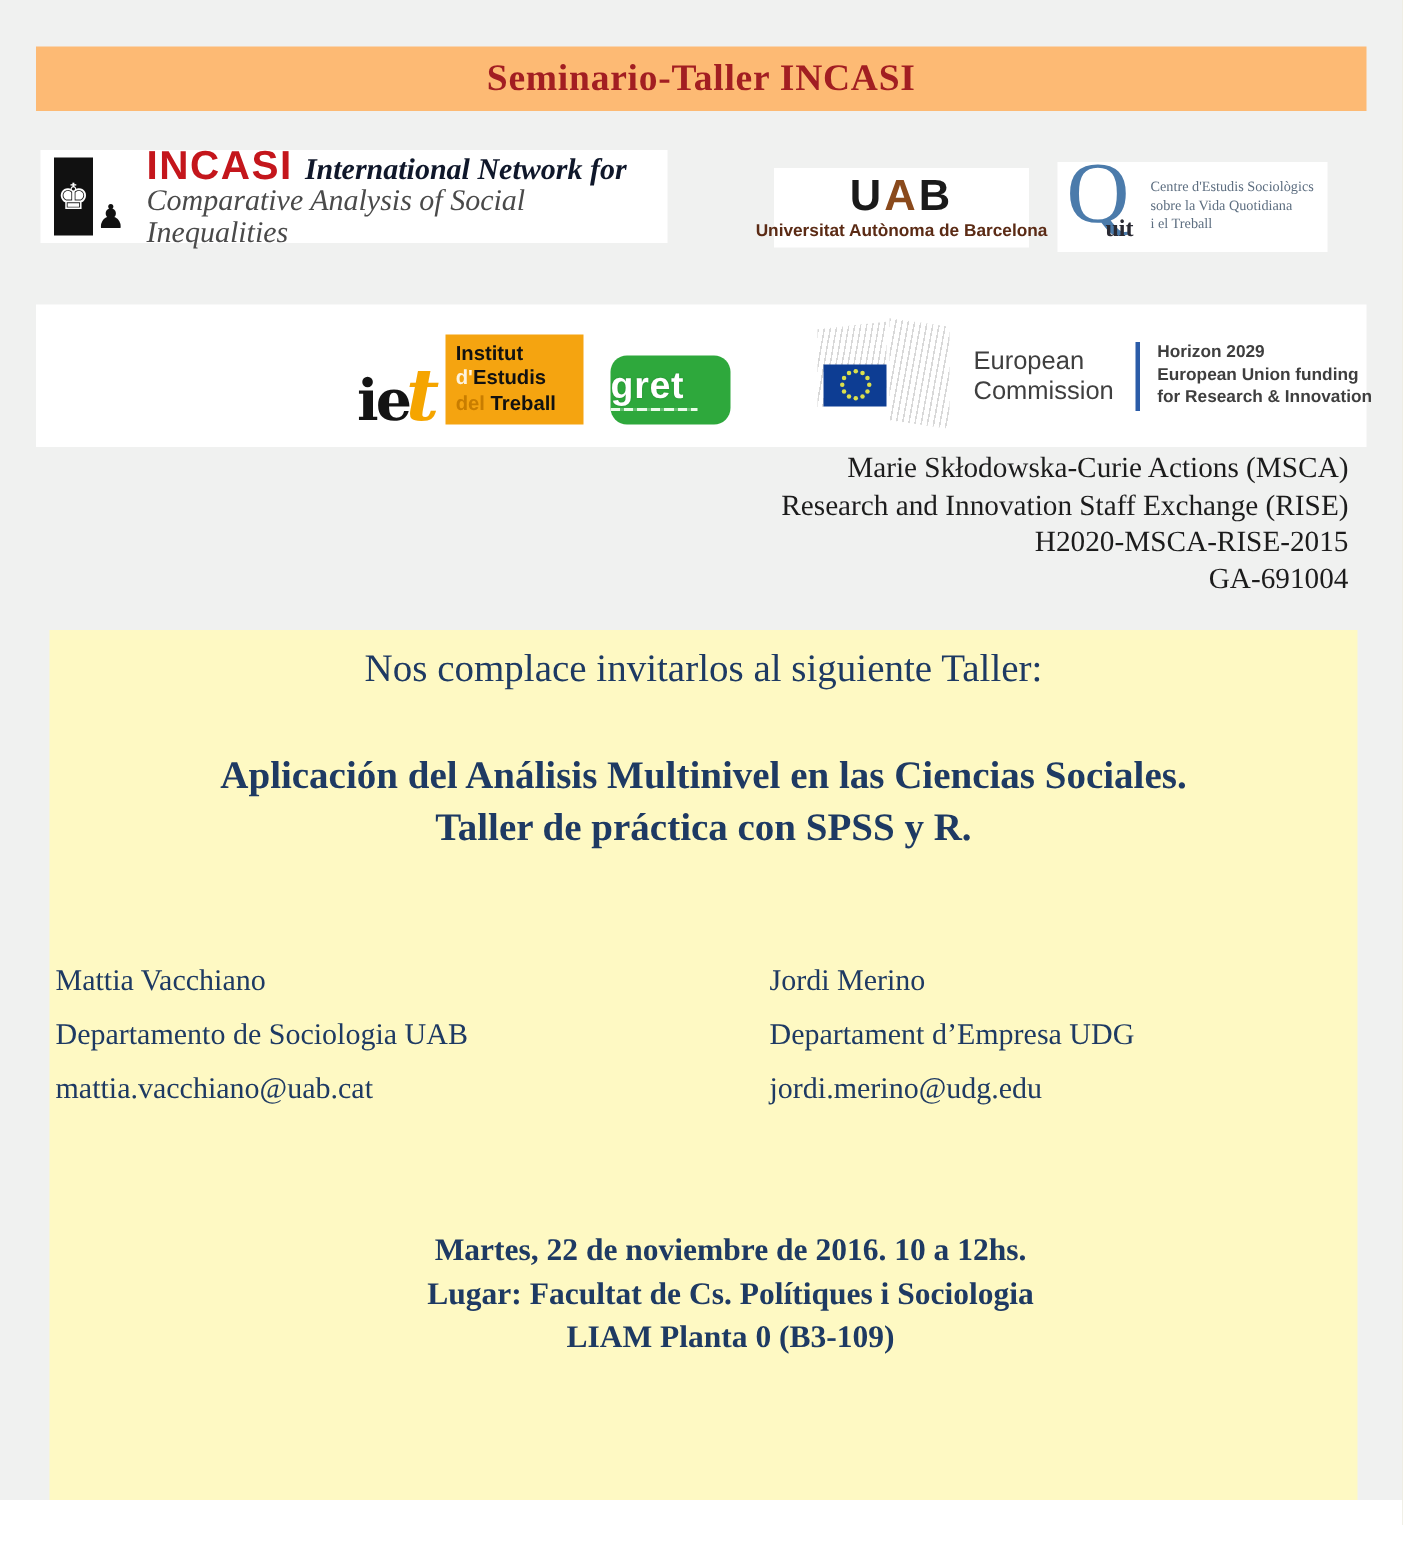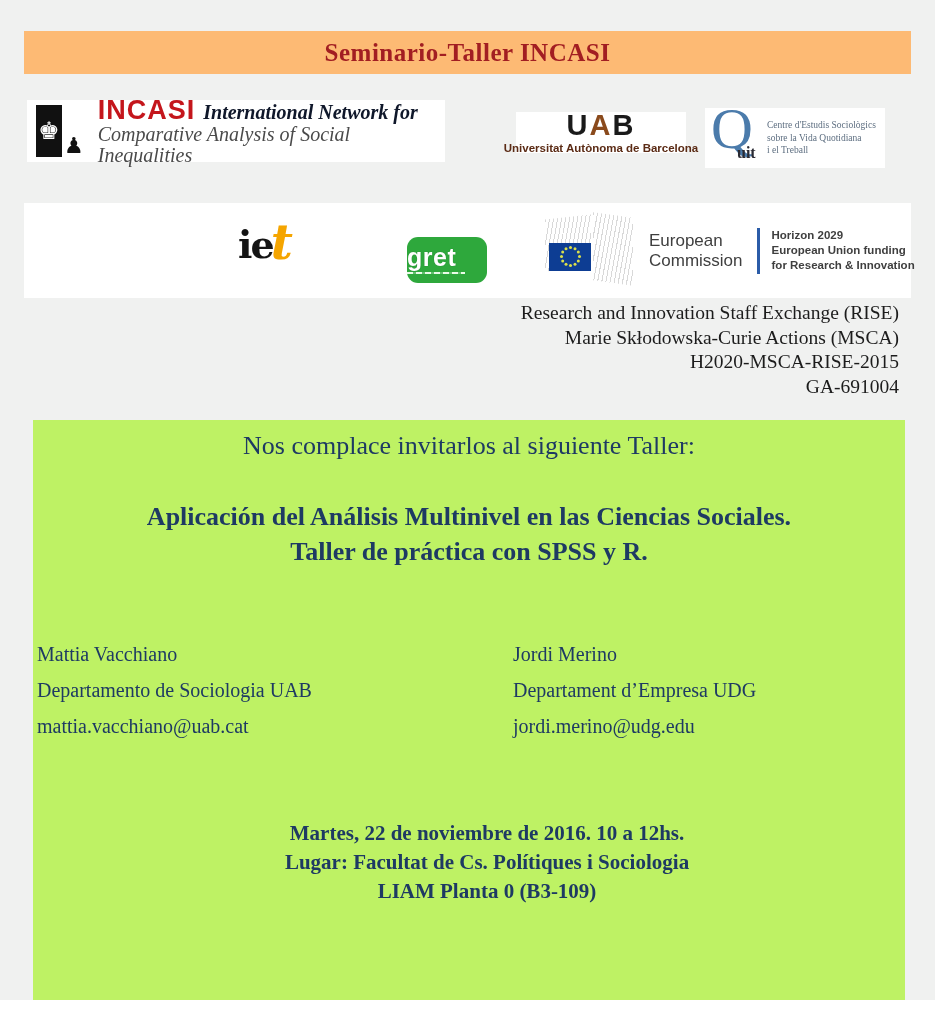--- a/index.html
+++ b/index.html
@@ -41,21 +41,21 @@
   .incasi-sub {
     font-style:italic; color:#0f172a; font-size:20px; margin-left:8px;
     font-family:"Liberation Serif", serif;
     font-weight:bold;
   }
   .incasi-sub2 {
     font-style:italic; color:#4a4a4a; font-size:20px;
     font-family:"Liberation Serif", serif;
   }
   .uab-box {
-    position:absolute; left:516px; top:112px; width:170px; height:41px;
+    position:absolute; left:516px; top:112px; width:170px; height:53px;
     background:#ffffff; display:flex; flex-direction:column;
     align-items:center; justify-content:center;
   }
   .uab-acronym {
     font-family:"Liberation Sans", sans-serif; font-weight:bold;
     font-size:29px; line-height:1; letter-spacing:2px; color:#1a1a1a;
   }
   .uab-a { color:#8a4a1c; }
   .uab-name {
     font-family:"Liberation Sans", sans-serif; font-weight:bold;
@@ -141,21 +141,21 @@
     font-size:11.5px; line-height:15px; color:#3f3f3f; white-space:nowrap;
   }
   
   .funding {
     position:absolute; right:36px; top:301px; text-align:right;
     font-size:19.5px; line-height:24.5px; color:#1c1c1c;
   }
   
   .main-box {
     position:absolute; left:33px; top:420px; width:872px; height:605px;
-    background:#bef264; color:#1e3a63;
+    background:#fef9c3; color:#1e3a63;
   }
   .intro { position:absolute; top:11px; width:100%; text-align:center; font-size:26px; }
   .workshop-title {
     position:absolute; top:79px; width:100%; text-align:center;
     font-weight:bold; font-size:26px; line-height:35px;
   }
   .speakers { position:absolute; top:216px; left:4px; right:0; display:flex; }
   .speaker { font-size:20px; line-height:36px; }
   .speaker.left { width:476px; flex:none; }
   .schedule {
@@ -204,20 +204,25 @@
       <div>i el Treball</div>
     </div>
   </div>
 
   <div class="band-box">
 
     <div class="iet-logo">
       <div class="iet-script">
         <span class="iet-ie">ie</span>
         <span class="iet-t">t</span>
+      </div>
+      <div class="iet-orange">
+        <div>Institut</div>
+        <div><span class="iet-prefix-white">d'</span><span>Estudis</span></div>
+        <div><span class="iet-prefix-dim">del</span> <span>Treball</span></div>
       </div>
     </div>
 
     <div class="gret-box">
       <div class="gret-text">gret</div>
       <div class="gret-line"></div>
     </div>
 
     <div class="ec-logo">
       <div class="ec-building">
@@ -235,22 +240,22 @@
       <div class="ec-h2020">
         <div>Horizon 2029</div>
         <div>European Union funding</div>
         <div>for Research &amp; Innovation</div>
       </div>
     </div>
 
   </div>
 
   <div class="funding">
+    <div>Marie Skłodowska-Curie Actions (MSCA)</div>
     <div>Research and Innovation Staff Exchange (RISE)</div>
-    <div>Marie Skłodowska-Curie Actions (MSCA)</div>
     <div>H2020-MSCA-RISE-2015</div>
     <div>GA-691004</div>
   </div>
 
   <div class="main-box">
     <div class="intro">Nos complace invitarlos al siguiente Taller:</div>
 
     <div class="workshop-title">
       <div>Aplicación del Análisis Multinivel en las Ciencias Sociales.</div>
       <div>Taller de práctica con SPSS y R.</div>

